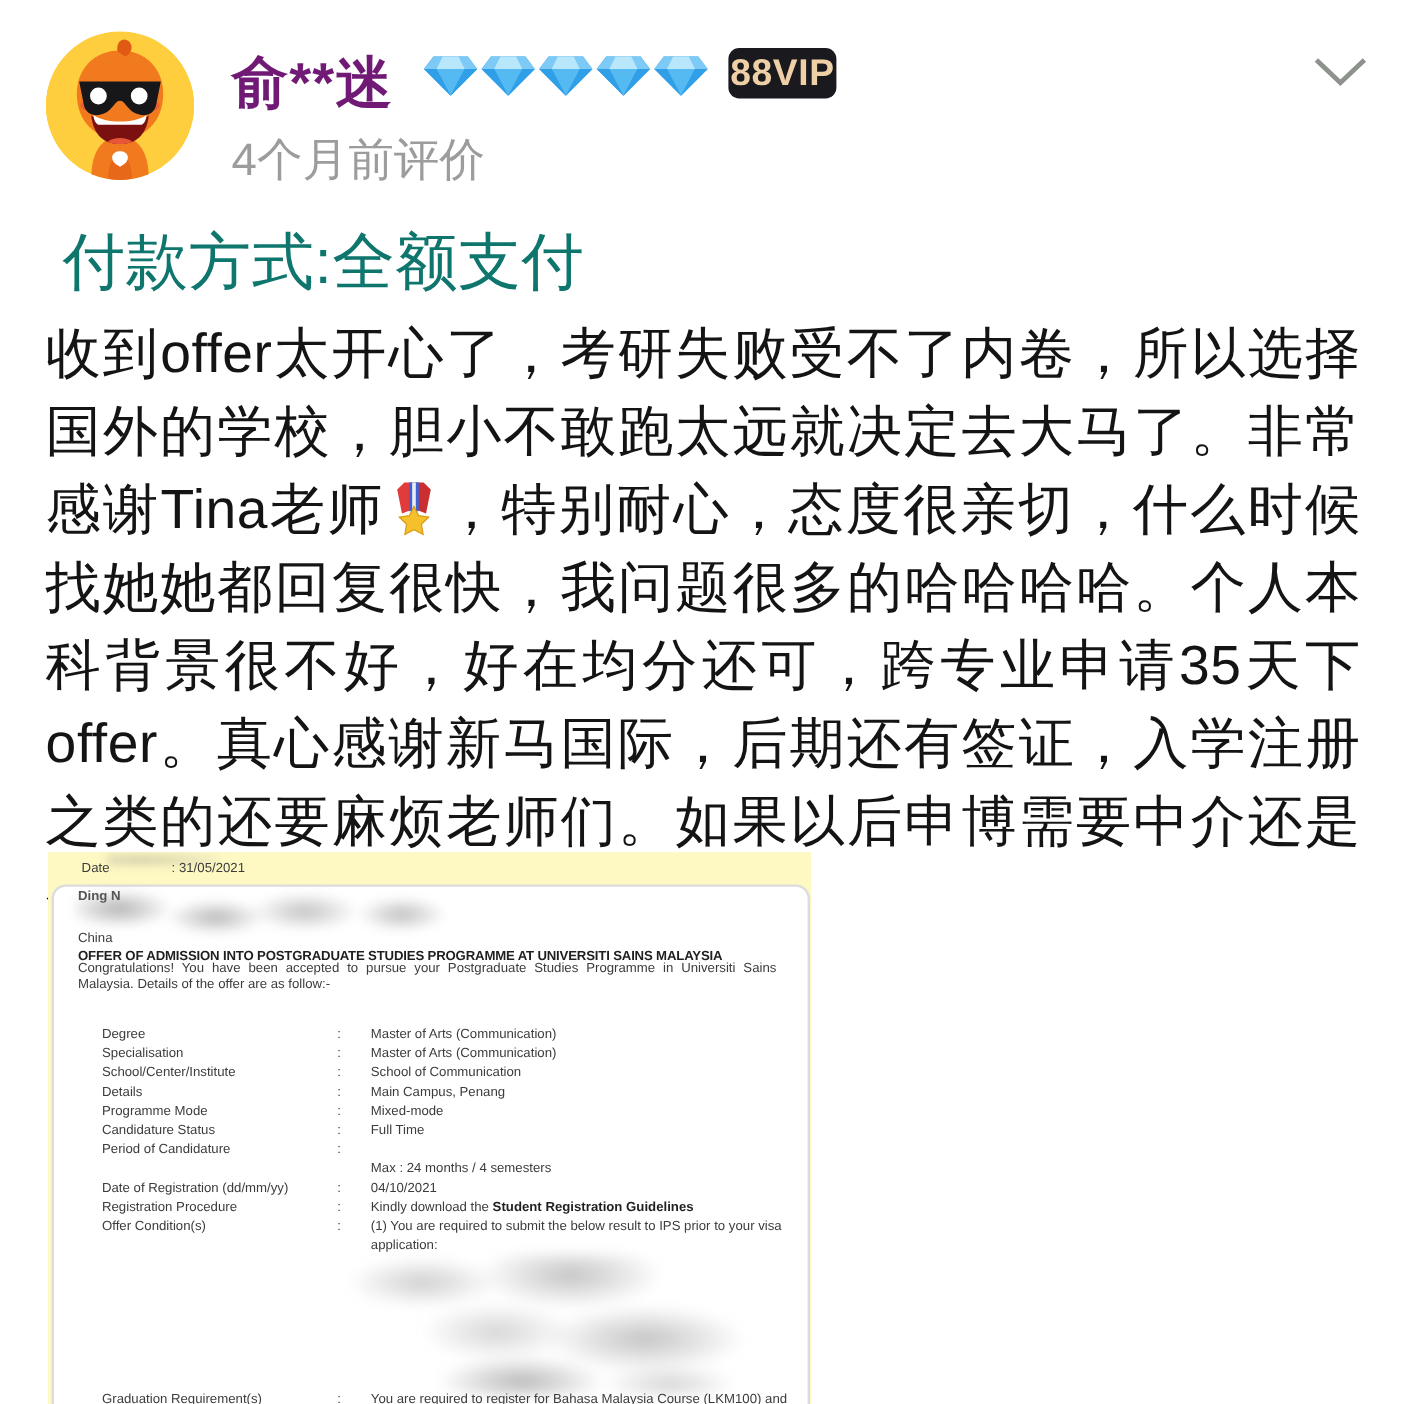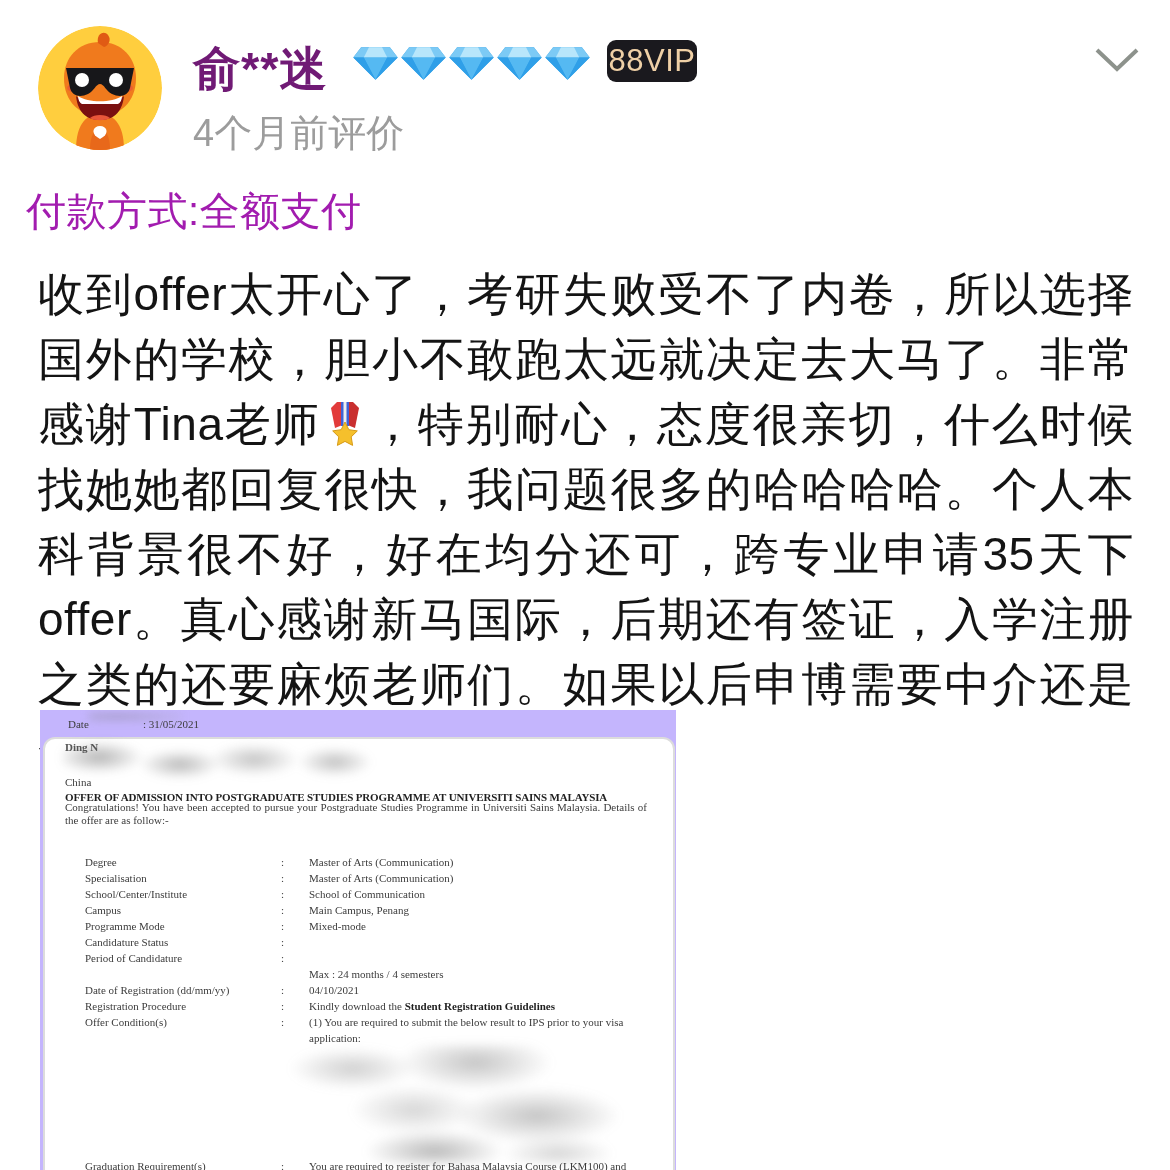--- a/index.html
+++ b/index.html
@@ -12,40 +12,40 @@
   .abs{position:absolute;}
 
   
   .avatar{left:38px;top:26px;width:124px;height:124px;border-radius:50%;overflow:hidden;}
   .username{left:193px;top:38px;font-size:47px;font-weight:700;color:#701a75;letter-spacing:1px;}
   .diamond-row{left:352px;top:38px;display:flex;gap:1px;}
   .diamond-row svg{display:block;}
   .vip-badge{
     left:607px;top:40px;width:90px;height:42px;border-radius:9px;background:#1a191e;
     display:flex;align-items:center;justify-content:center;
-    color:#efd0a6;font-size:31px;font-weight:400;letter-spacing:.5px;
+    color:#efd0a6;font-size:31px;font-weight:700;letter-spacing:.5px;
   }
   .chevron{left:1092px;top:42px;}
   .meta-time{left:193px;top:108px;font-size:38px;color:#9c9c9c;}
 
   
-  .payment{left:26px;top:184px;font-size:40px;color:#a21caf;letter-spacing:.5px;}
+  .payment{left:52px;top:184px;font-size:52px;color:#0f766e;letter-spacing:.5px;}
 
   
   .review{
     left:38px;top:262px;width:1096px;
     font-size:46px;line-height:65px;color:#141414;
     text-align:justify;letter-spacing:.5px;
   }
   .medal{display:inline-block;width:40px;height:48px;vertical-align:-8px;margin:0 4px;}
 
   
   .attachment{
-    left:40px;top:710px;width:636px;height:460px;background:#c4b5fd;overflow:hidden;
-    font-family:Liberation Serif, serif;color:#3c3c3c;
+    left:40px;top:710px;width:636px;height:460px;background:#fef9c3;overflow:hidden;
+    font-family:Liberation Sans, sans-serif;color:#3c3c3c;
   }
   .page-border{
     position:absolute;left:3px;top:27px;width:628px;height:560px;
     border:2px solid #dcdcdc;border-radius:12px;background:#fff;
   }
   .doc{position:absolute;left:0;top:0;width:100%;height:100%;font-size:11px;}
   .doc .smudge{position:absolute;filter:blur(4px);border-radius:8px;}
   .smudge-a{left:48px;top:2px;width:95px;height:9px;
     background:radial-gradient(ellipse at 30% 50%,rgba(110,110,110,.40),rgba(160,160,160,.15) 70%,transparent);}
   .date-row{position:absolute;left:28px;top:8px;display:flex;}
@@ -206,32 +206,33 @@
           <span class="lbl">Specialisation</span>
           <span class="sep">:</span>
           <span class="val">Master of Arts (Communication)</span>
         </div>
       <div class="doc-row">
           <span class="lbl">School/Center/Institute</span>
           <span class="sep">:</span>
           <span class="val">School of Communication</span>
         </div>
       <div class="doc-row">
-          <span class="lbl">Campus</span>
+          <span class="lbl">Details</span>
           <span class="sep">:</span>
           <span class="val">Main Campus, Penang</span>
         </div>
       <div class="doc-row">
           <span class="lbl">Programme Mode</span>
           <span class="sep">:</span>
           <span class="val">Mixed-mode</span>
         </div>
       <div class="doc-row">
           <span class="lbl">Candidature Status</span>
           <span class="sep">:</span>
+          <span class="val">Full Time</span>
         </div>
       <div class="doc-row">
           <span class="lbl">Period of Candidature</span>
           <span class="sep">:</span>
         </div>
       <div class="doc-row">
           <span class="lbl"></span>
           <span class="sep"></span>
           <span class="val">Max : 24 months / 4 semesters</span>
         </div>

